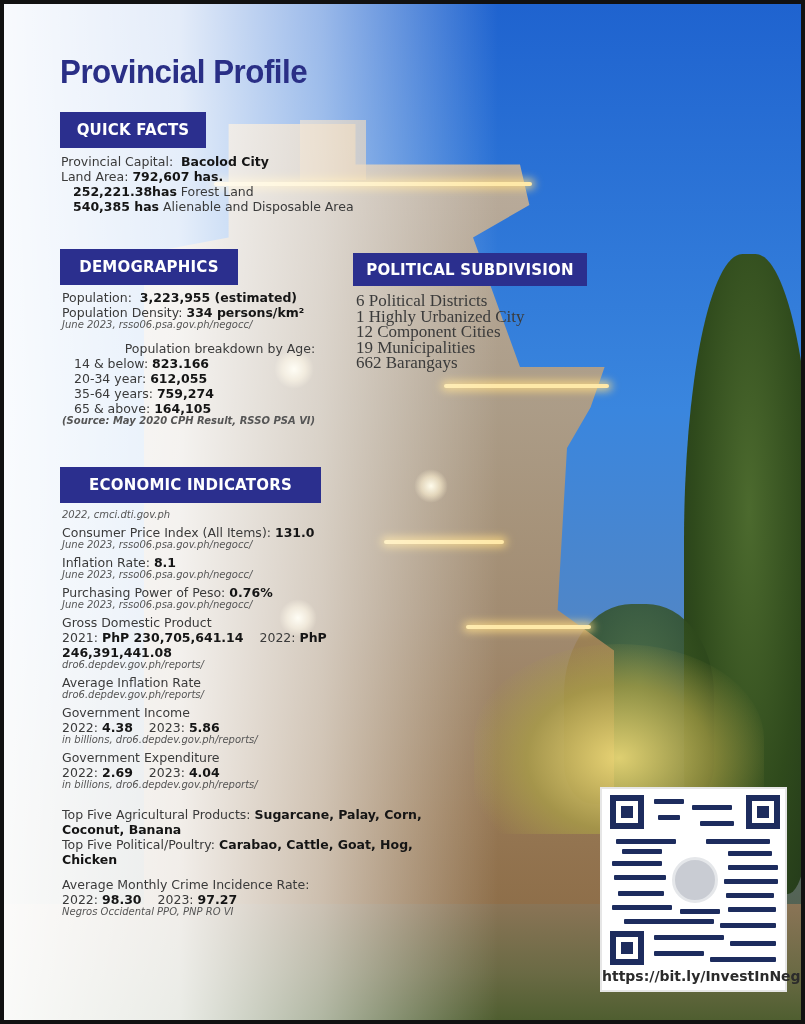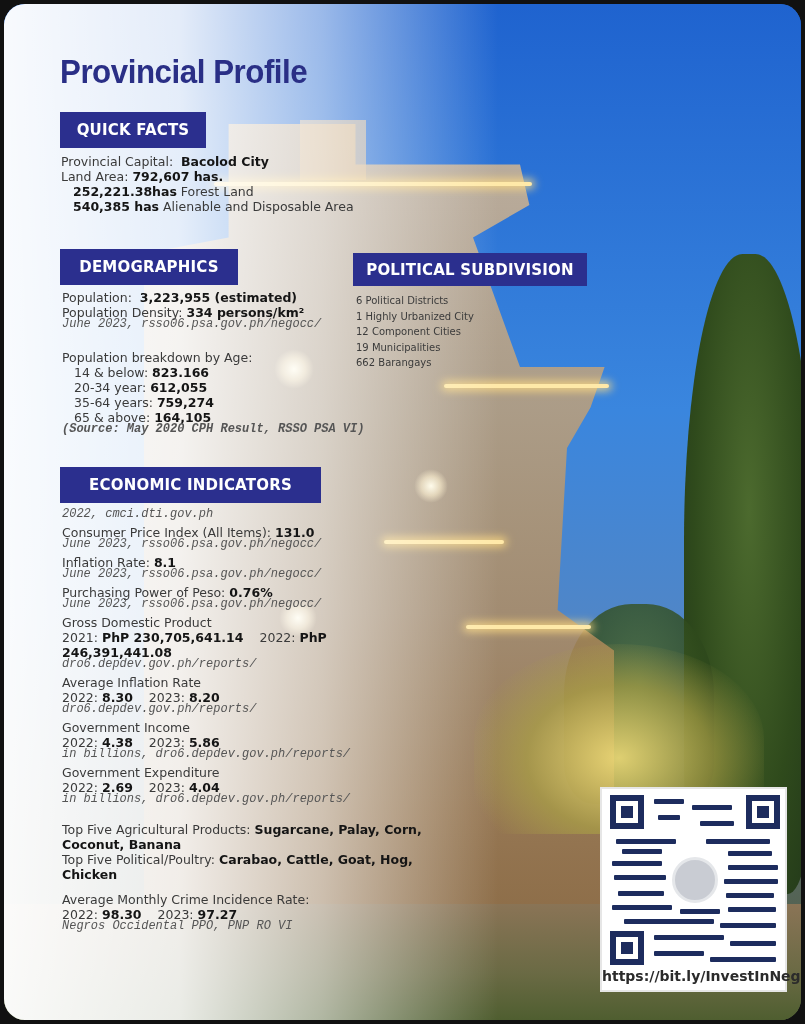--- a/index.html
+++ b/index.html
@@ -2,21 +2,20 @@
 <html><head>
 <meta charset="utf-8">
 <style>
   * { box-sizing: border-box; margin: 0; padding: 0; }
   html, body { width: 805px; height: 1024px; overflow: hidden; background: #111; }
   body { font-family: "DejaVu Sans", sans-serif; position: relative; }
 
   .page {
     position: absolute; left: 4px; top: 4px; width: 797px; height: 1016px; overflow: hidden;
     background: linear-gradient(180deg, #1d5fc4 0%, #2e78d6 35%, #3b6fb0 55%, #40502e 75%, #3a4a2a 100%);
-    border-radius: 21px;
   }
   
   .sky { position: absolute; inset: 0;
     background: linear-gradient(180deg, #1f63cf 0%, #3a86de 40%, #4f86c8 60%, #5a6a6a 80%, #4b5a36 100%); }
   .building { position: absolute; left: 140px; top: 120px; width: 470px; height: 810px;
     background: linear-gradient(180deg, rgba(214,186,150,0.85) 0%, rgba(190,150,100,0.8) 50%, rgba(150,110,70,0.85) 100%);
     clip-path: polygon(18% 0, 45% 0, 45% 5%, 80% 5%, 82% 10%, 70% 14%, 80% 30%, 98% 30%, 95% 35%, 90% 40%, 88% 60%, 100% 65%, 100% 100%, 0 100%, 0 16%, 18% 14%); }
   .tower { position: absolute; left: 296px; top: 116px; width: 66px; height: 60px; background: rgba(220,190,150,0.7);}
   .lightline { position: absolute; height: 4px; border-radius: 2px; background: #ffe9a8; box-shadow: 0 0 8px 3px rgba(255,220,130,0.8); }
   .glow { position: absolute; border-radius: 50%; background: radial-gradient(circle, #fffbe6 0%, rgba(255,240,200,0.6) 40%, rgba(255,220,150,0) 70%); }
@@ -29,24 +28,24 @@
     background: linear-gradient(90deg, rgba(255,255,255,0.97) 0%, rgba(255,255,255,0.88) 22%, rgba(255,255,255,0.55) 40%, rgba(255,255,255,0.0) 62%); }
 
   .title { position: absolute; left: 56px; top: 48px; font-family: "Liberation Sans", sans-serif; font-weight: bold;
     font-size: 34px; color: #2a2f86; letter-spacing: -0.5px; transform: scaleX(0.92); transform-origin: left; }
 
   .hdr { position: absolute; background: #2b2f8e; color: #fff; font-weight: bold; font-size: 15px;
     display: flex; align-items: center; justify-content: center; letter-spacing: 0.2px; }
 
   .blk { position: absolute; color: #3a3a3a; font-size: 12.5px; line-height: 15px; }
   .blk b { color: #151515; }
-  .src { font-size: 12px; font-style: italic; color: #555; line-height: 9px; font-family: Liberation Mono, monospace; }
+  .src { font-size: 10px; font-style: italic; color: #555; line-height: 9px; }
   .item { margin-bottom: 6px; }
   .ind { padding-left: 12px; }
-  .pol { color: #3b3b3b; font-size: 10px; line-height: 15.5px; }
+  .pol { color: #3b3b3b; font-size: 17px; line-height: 15.5px; font-family: Liberation Serif, serif; }
   .yr { display: inline-block; margin-right: 16px; }
 
   .qr { position: absolute; left: 596px; top: 783px; width: 187px; height: 205px; background: #fff; border: 2px solid #e6e6e6; }
   .qr-grid { position: absolute; left: 8px; top: 6px; width: 170px; height: 170px; }
   .finder { position: absolute; width: 34px; height: 34px; border: 6px solid #1d2c5e; background: #fff; }
   .finder::after { content: ""; position: absolute; left: 5px; top: 5px; width: 12px; height: 12px; background: #1d2c5e; }
   .mod { position: absolute; background: #1d2c5e; height: 5px; border-radius: 1px; }
   .seal { position: absolute; left: 62px; top: 62px; width: 46px; height: 46px; border-radius: 50%; background: #c9ccd3; border: 3px solid #e5e7ea; }
   .qr-url { position: absolute; left: 0; right: 0; bottom: 6px; text-align: center; font-size: 14px; font-weight: bold; color: #2b2b2b; }
 </style>
@@ -83,21 +82,21 @@
     <div class="ind"><b>540,385 has</b> <span>Alienable and Disposable Area</span></div>
   </div>
 
   <div class="hdr" style="left:56px;top:245px;width:178px;height:36px;">
     <span>DEMOGRAPHICS</span>
   </div>
   <div class="blk" style="left:58px;top:286px;">
     <div><span>Population:</span>&nbsp; <b>3,223,955 (estimated)</b></div>
     <div><span>Population Density:</span> <b>334 persons/km²</b></div>
     <div class="src">June 2023, rsso06.psa.gov.ph/negocc/</div>
-    <div style="margin-top:21px;">Population breakdown by Age:</div>
+    <div style="margin-top:12px;text-align:right;">Population breakdown by Age:</div>
     <div class="ind"><span>14 &amp; below:</span> <b>823.166</b></div>
     <div class="ind"><span>20-34 year:</span> <b>612,055</b></div>
     <div class="ind"><span>35-64 years:</span> <b>759,274</b></div>
     <div class="ind"><span>65 &amp; above:</span> <b>164,105</b></div>
     <div class="src" style="font-weight:bold;">(Source: May 2020 CPH Result, RSSO PSA VI)</div>
   </div>
 
   <div class="hdr" style="left:349px;top:249px;width:234px;height:33px;">
     <span>POLITICAL SUBDIVISION</span>
   </div>
@@ -128,21 +127,20 @@
       <div><span>Purchasing Power of Peso:</span> <b>0.76%</b></div>
       <div class="src">June 2023, rsso06.psa.gov.ph/negocc/</div>
     </div>
     <div class="item">
       <div>Gross Domestic Product</div>
       <div><span class="yr"><span>2021:</span> <b>PhP 230,705,641.14</b></span><span><span>2022:</span> <b>PhP 246,391,441.08</b></span></div>
       <div class="src">dro6.depdev.gov.ph/reports/</div>
     </div>
     <div class="item">
       <div>Average Inflation Rate</div>
-      <div><span class="yr"><span>2022:</span> <b>8.30</b></span><span><span>2023:</span> <b>8.20</b></span></div>
       <div class="src">dro6.depdev.gov.ph/reports/</div>
     </div>
     <div class="item">
       <div>Government Income</div>
       <div><span class="yr"><span>2022:</span> <b>4.38</b></span><span><span>2023:</span> <b>5.86</b></span></div>
       <div class="src">in billions, dro6.depdev.gov.ph/reports/</div>
     </div>
     <div class="item" style="margin-bottom:18px;">
       <div>Government Expenditure</div>
       <div><span class="yr"><span>2022:</span> <b>2.69</b></span><span><span>2023:</span> <b>4.04</b></span></div>

